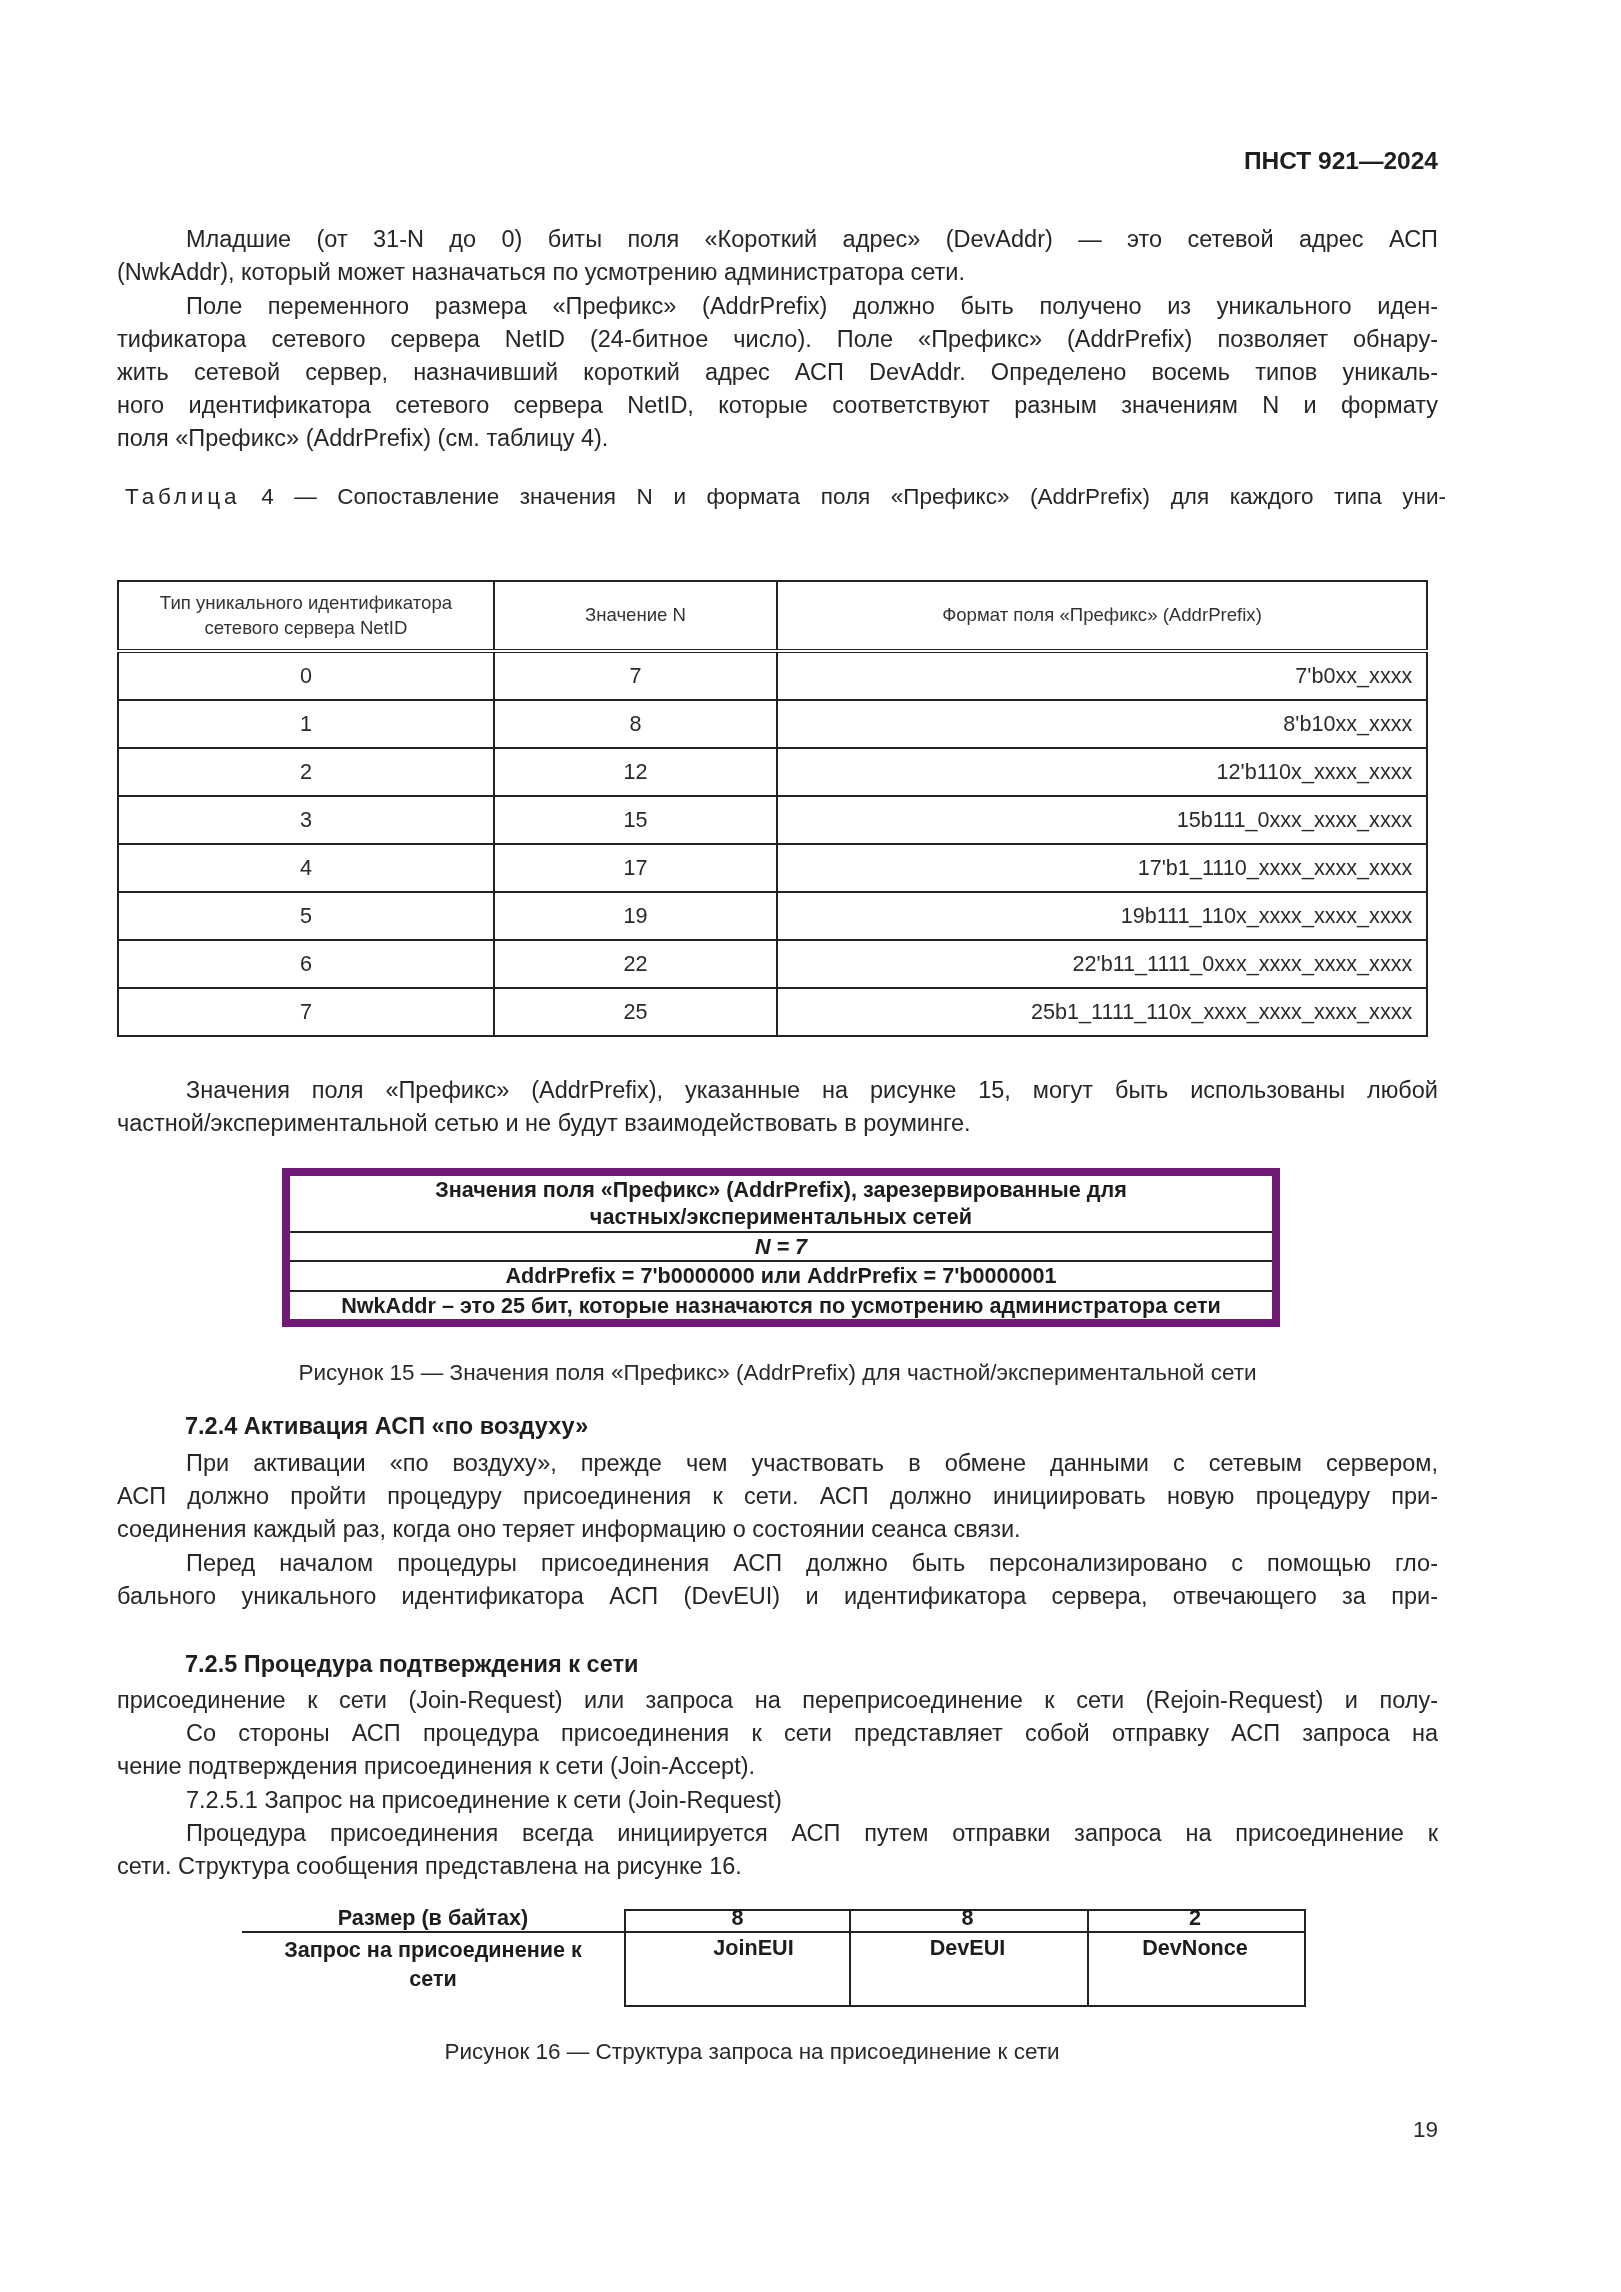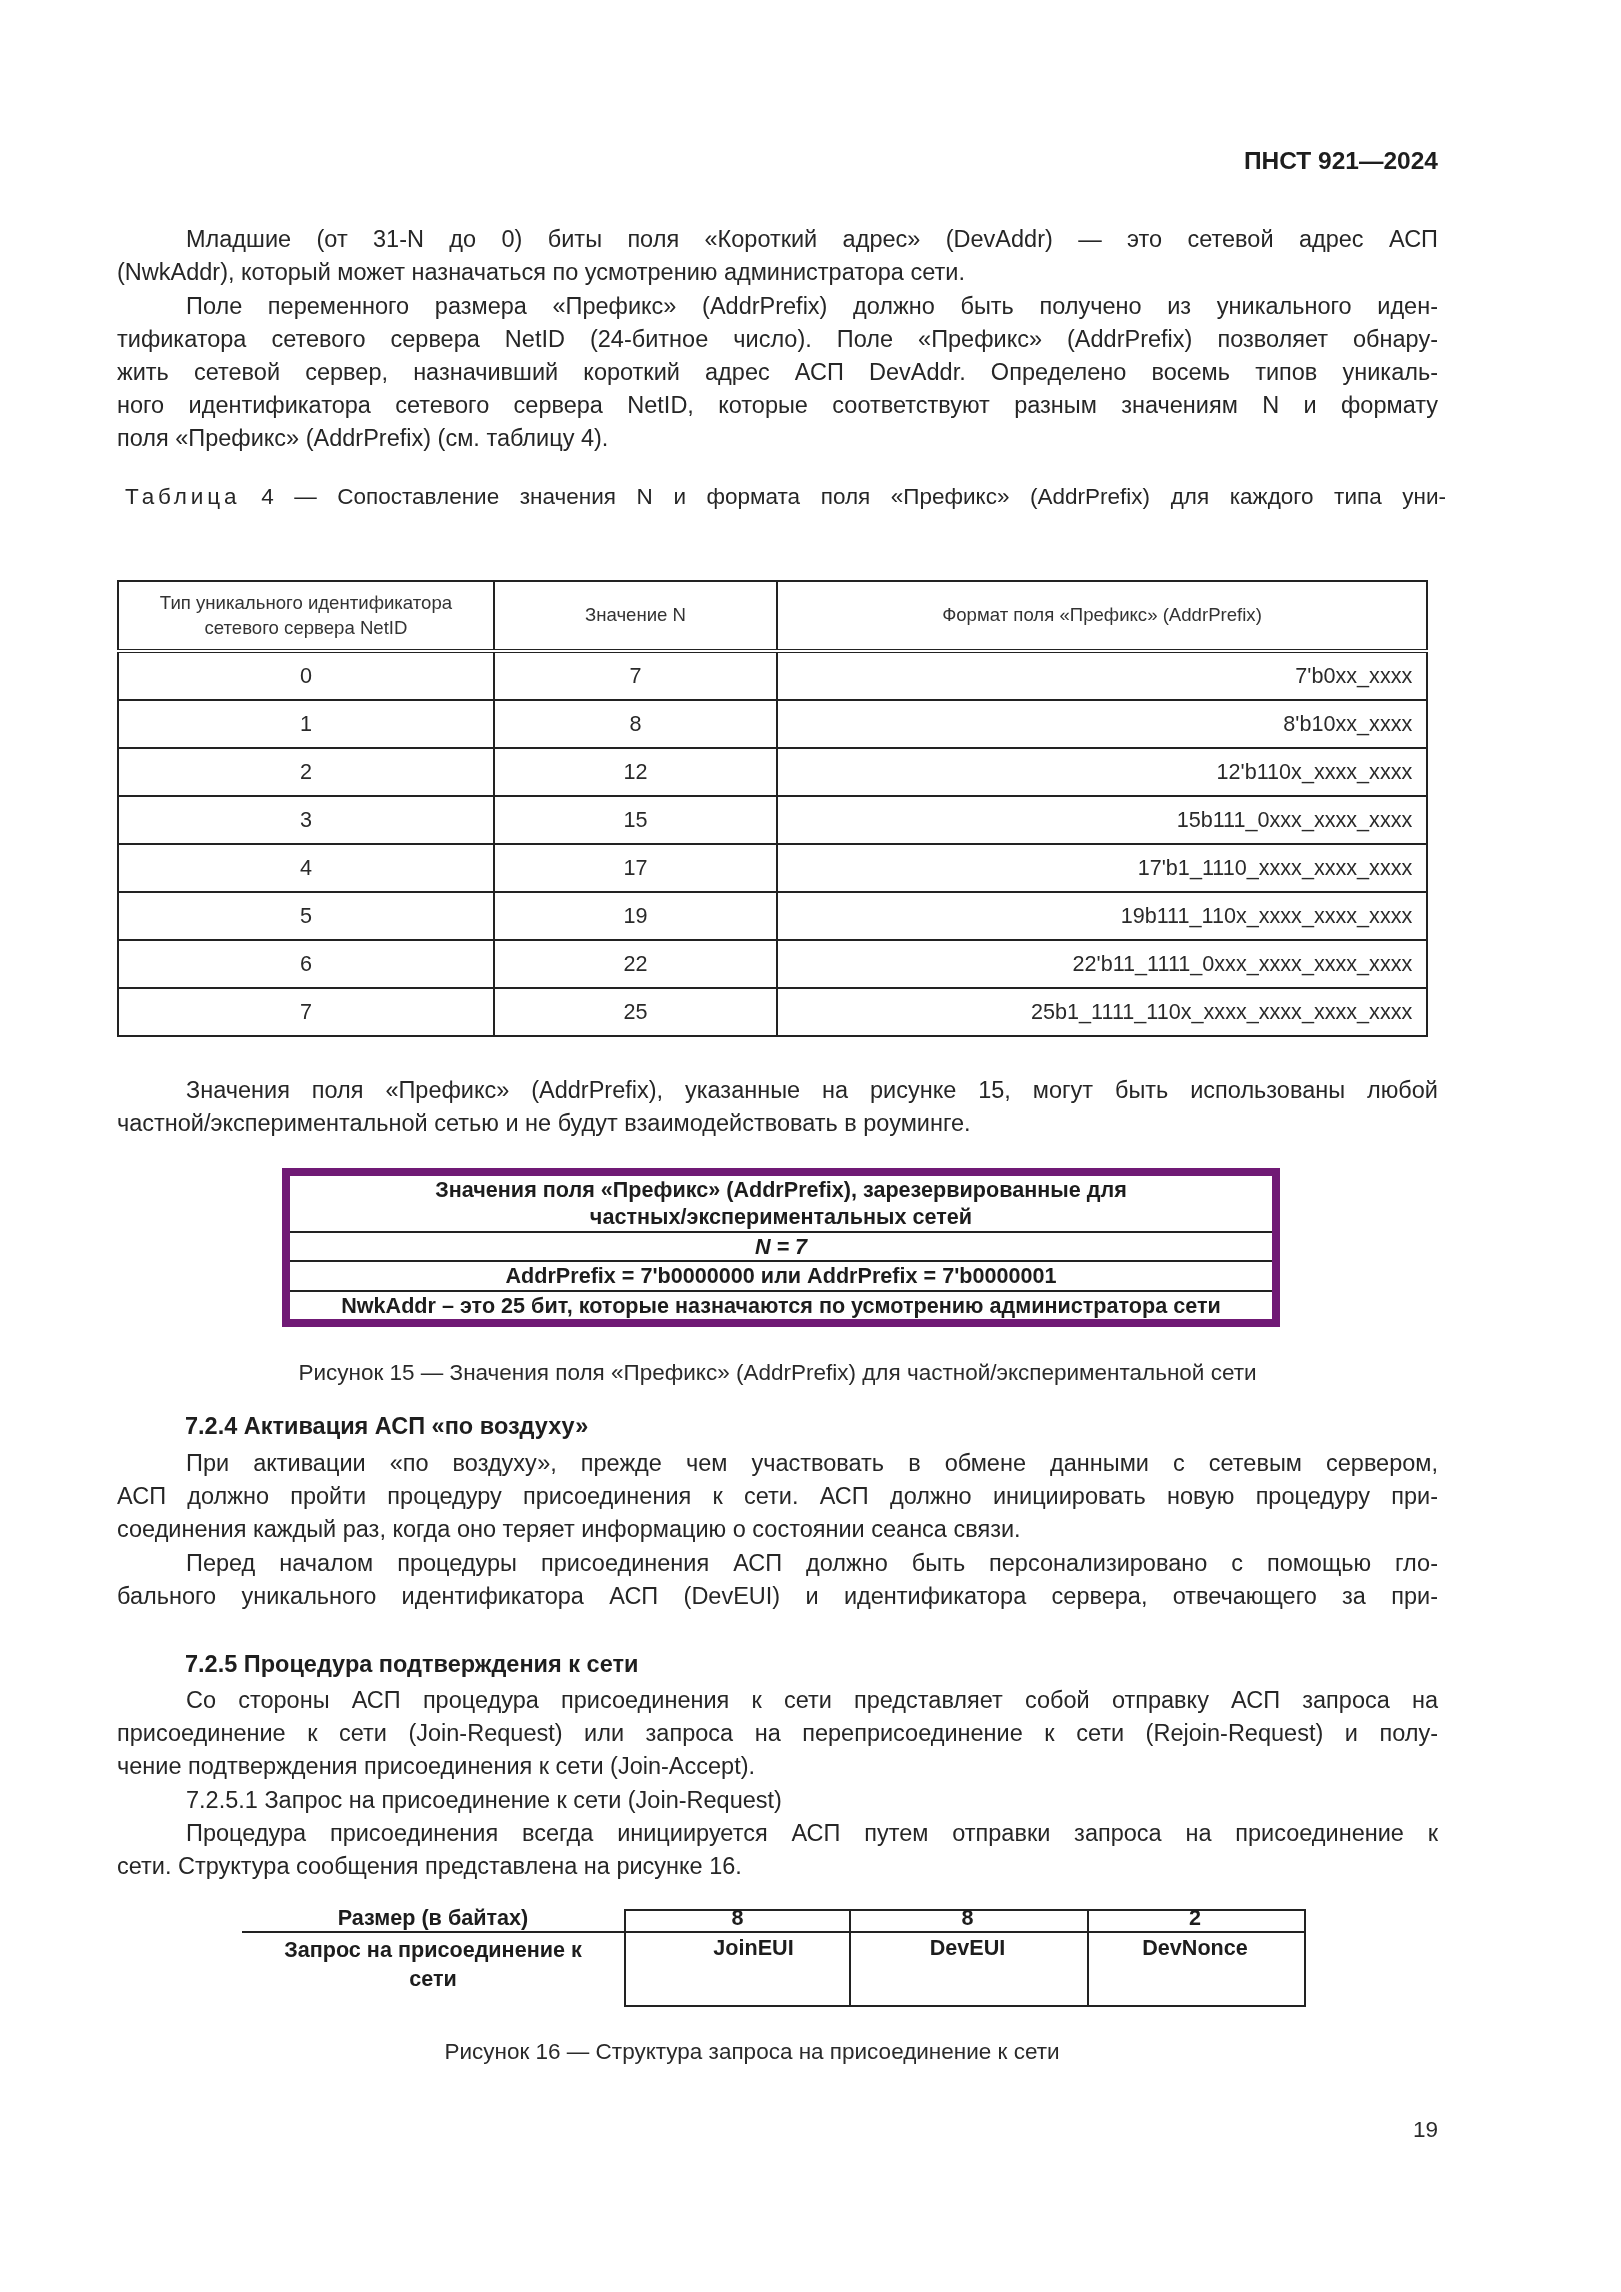--- a/index.html
+++ b/index.html
@@ -153,22 +153,22 @@
   <span class="ln" style="text-align-last:justify;">АСП должно пройти процедуру присоединения к сети. АСП должно инициировать новую процедуру при-</span>
   <span class="ln">соединения каждый раз, когда оно теряет информацию о состоянии сеанса связи.</span>
 </div>
 <div class="abs para" style="top:1547px;">
   <span class="ln ind" style="text-align-last:justify;">Перед началом процедуры присоединения АСП должно быть персонализировано с помощью гло-</span>
   <span class="ln" style="text-align-last:justify;">бального уникального идентификатора АСП (DevEUI) и идентификатора сервера, отвечающего за при-</span>
 </div>
 
 <div class="abs heading" style="top:1651px;">7.2.5 Процедура подтверждения к сети</div>
 <div class="abs para" style="top:1684px;">
+  <span class="ln" style="text-align-last:justify;">присоединение к сети (Join-Request) или запроса на переприсоединение к сети (Rejoin-Request) и полу-</span>
   <span class="ln ind" style="text-align-last:justify;">Со стороны АСП процедура присоединения к сети представляет собой отправку АСП запроса на</span>
-  <span class="ln" style="text-align-last:justify;">присоединение к сети (Join-Request) или запроса на переприсоединение к сети (Rejoin-Request) и полу-</span>
   <span class="ln">чение подтверждения присоединения к сети (Join-Accept).</span>
 </div>
 <div class="abs para" style="top:1784px;">
   <span class="ln ind">7.2.5.1 Запрос на присоединение к сети (Join-Request)</span>
 </div>
 <div class="abs para" style="top:1817px;">
   <span class="ln ind" style="text-align-last:justify;">Процедура присоединения всегда инициируется АСП путем отправки запроса на присоединение к</span>
   <span class="ln">сети. Структура сообщения представлена на рисунке 16.</span>
 </div>
 

